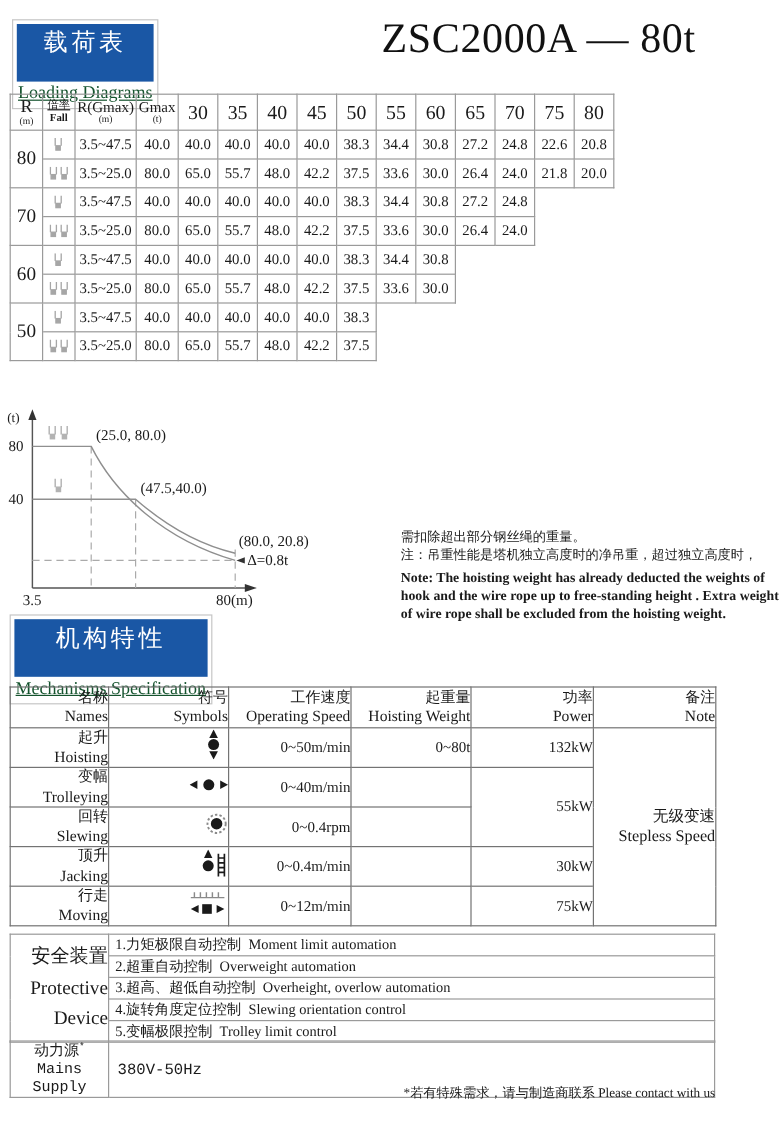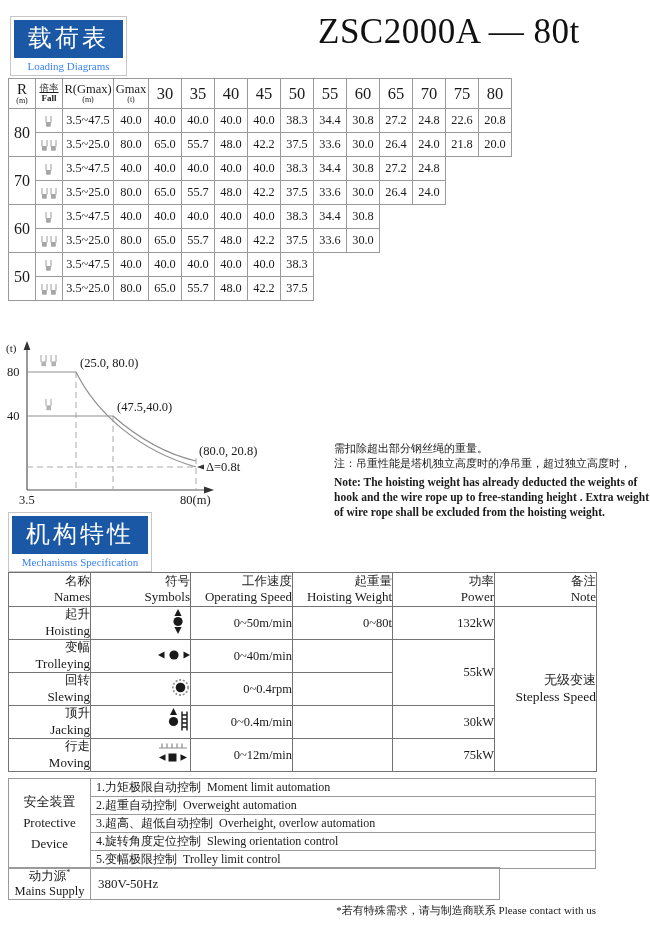--- a/index.html
+++ b/index.html
@@ -1,23 +1,23 @@
 <!DOCTYPE html>
 <html><head>
 <meta charset="utf-8">
 <style>
   html,body{margin:0;padding:0;background:#ffffff;}
   #page{position:relative;width:650px;height:945px;background:#fff;color:#1a1a1a;
         font-family:"Liberation Serif","DejaVu Serif",serif;overflow:hidden;}
 
   
   .badge{position:absolute;border:1px solid #c6c6c6;background:#fff;padding:3px;text-align:center;}
-  .badge .blue{background:#1a57a5;color:#fff;font-size:24px;letter-spacing:3px;
-               padding:2px 14px 4px;white-space:nowrap;}
-  .badge .en{font-size:11px;color:#3b82f6;padding:2px 1px 0;white-space:nowrap;}
+  .badge .blue{background:#1a57a5;color:#fff;font-size:20px;letter-spacing:3px;
+               padding:2px 14px 19px;white-space:nowrap;}
+  .badge .en{font-size:15px;color:#14532d;padding:2px 1px 0;white-space:nowrap;text-decoration:underline;}
   #badge-loading{left:10px;top:16px;}
   #badge-mech{left:8px;top:512px;}
 
   #page-title{position:absolute;left:318px;top:12px;font-size:35px;letter-spacing:.5px;
               white-space:nowrap;color:#111;}
 
   
   #load-table{position:absolute;left:8px;top:78px;border-collapse:collapse;table-layout:fixed;}
   #load-table th,#load-table td{border:1px solid #9a9a9a;text-align:center;vertical-align:middle;
               padding:0;font-weight:normal;}
@@ -53,25 +53,25 @@
   #mech-table .zh{font-size:12.5px;line-height:1.25;}
   #mech-table .en{font-size:13px;line-height:1.25;}
   #mech-table .val{font-size:12.5px;}
   #mech-table .note-cell .zh{font-size:13px;}
   #mech-table .note-cell .en{font-size:13.5px;}
 
   
   #prot-table{position:absolute;left:8px;top:778px;width:588px;border-collapse:collapse;table-layout:fixed;}
   #prot-table td{border:1px solid #9a9a9a;padding:0;vertical-align:middle;}
   #prot-table tr{height:16px;}
-  #prot-table .label{text-align:center;font-size:13px;line-height:1.6;}
+  #prot-table .label{text-align:right;font-size:16px;line-height:1.6;}
   #prot-table .item{text-align:left;font-size:12px;padding-left:5px;white-space:nowrap;}
 
   
-  #mains-table{position:absolute;left:8px;top:867px;width:492px;border-collapse:collapse;table-layout:fixed;height:30px;}
+  #mains-table{position:absolute;left:8px;top:867px;width:588px;border-collapse:collapse;table-layout:fixed;height:30px;font-family:Liberation Mono, monospace;}
   #mains-table td{border:1px solid #9a9a9a;padding:0;vertical-align:middle;}
   #mains-table .label{text-align:center;font-size:12.5px;line-height:1.2;}
   #mains-table .value{text-align:left;font-size:13px;padding-left:7px;}
 
   #footer-note{position:absolute;right:54px;top:903px;font-size:11px;color:#1a1a1a;white-space:nowrap;}
 </style>
 </head>
 <body>
 
 <div id="page">

